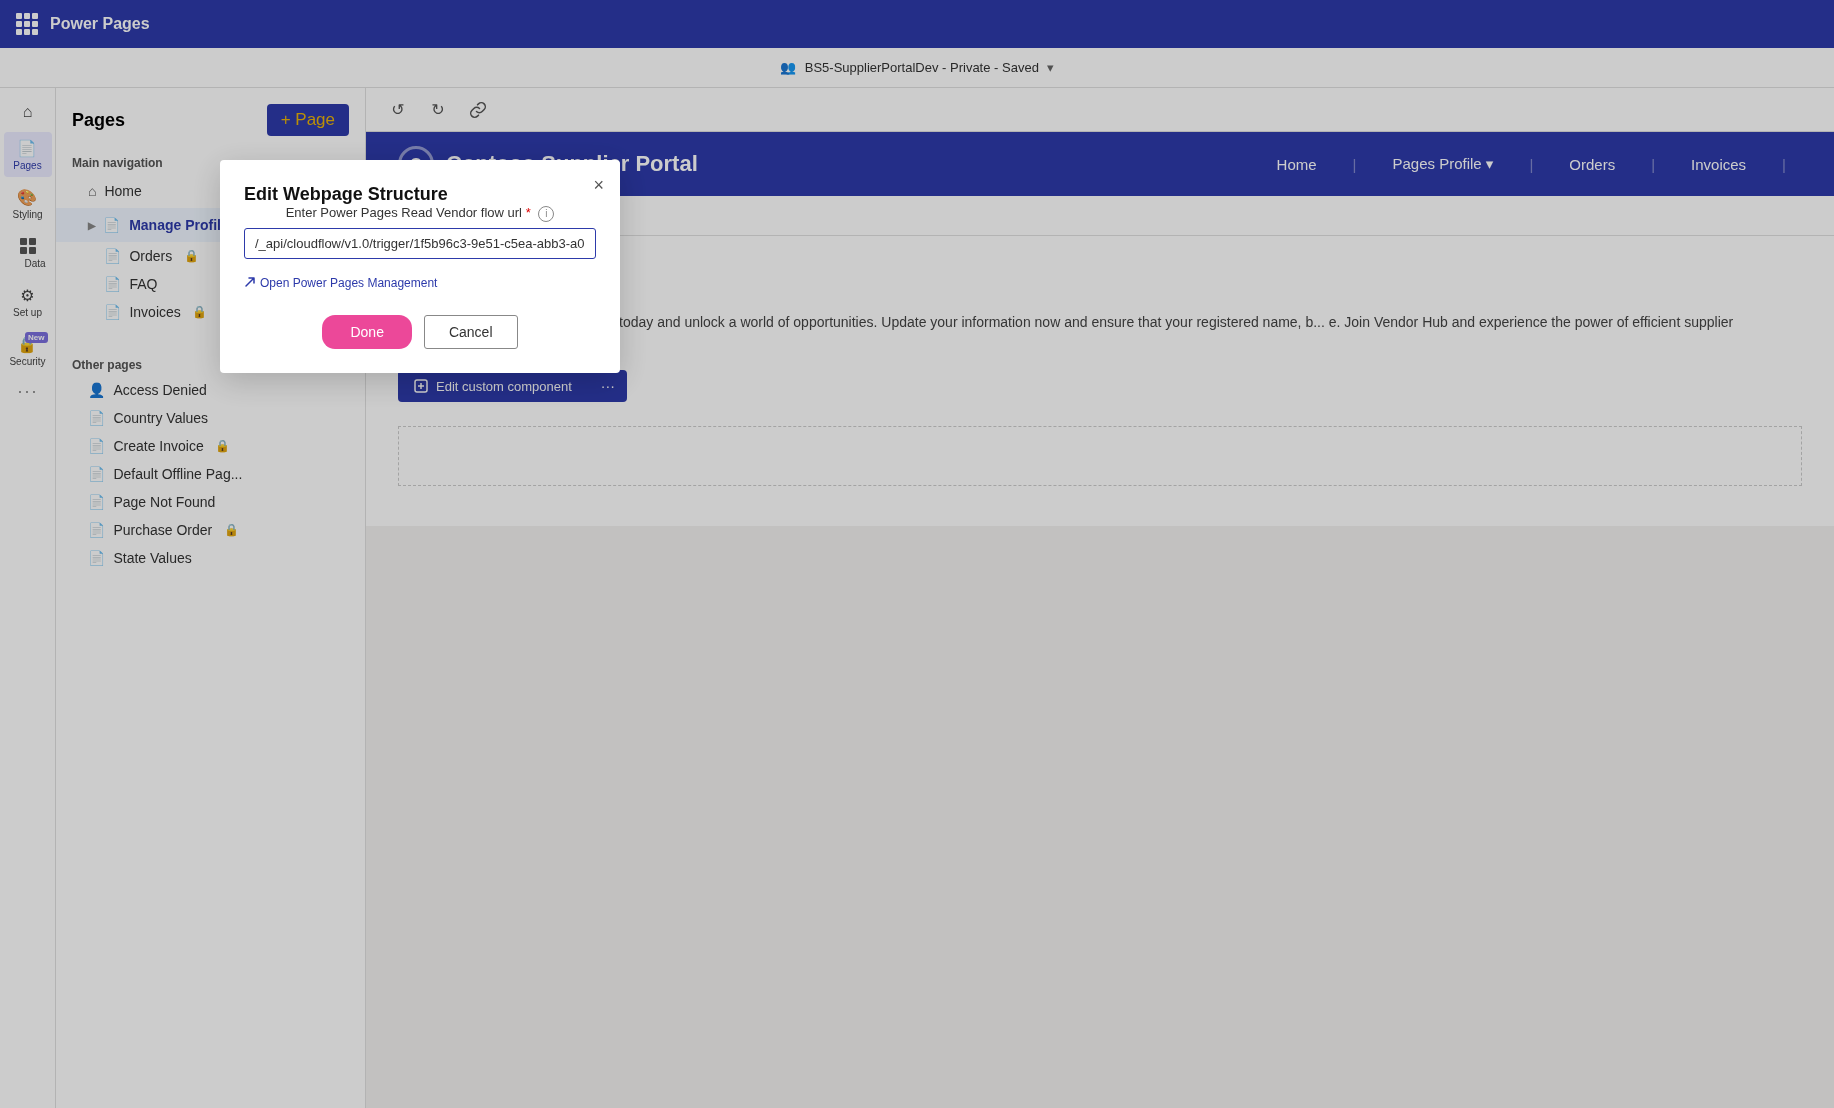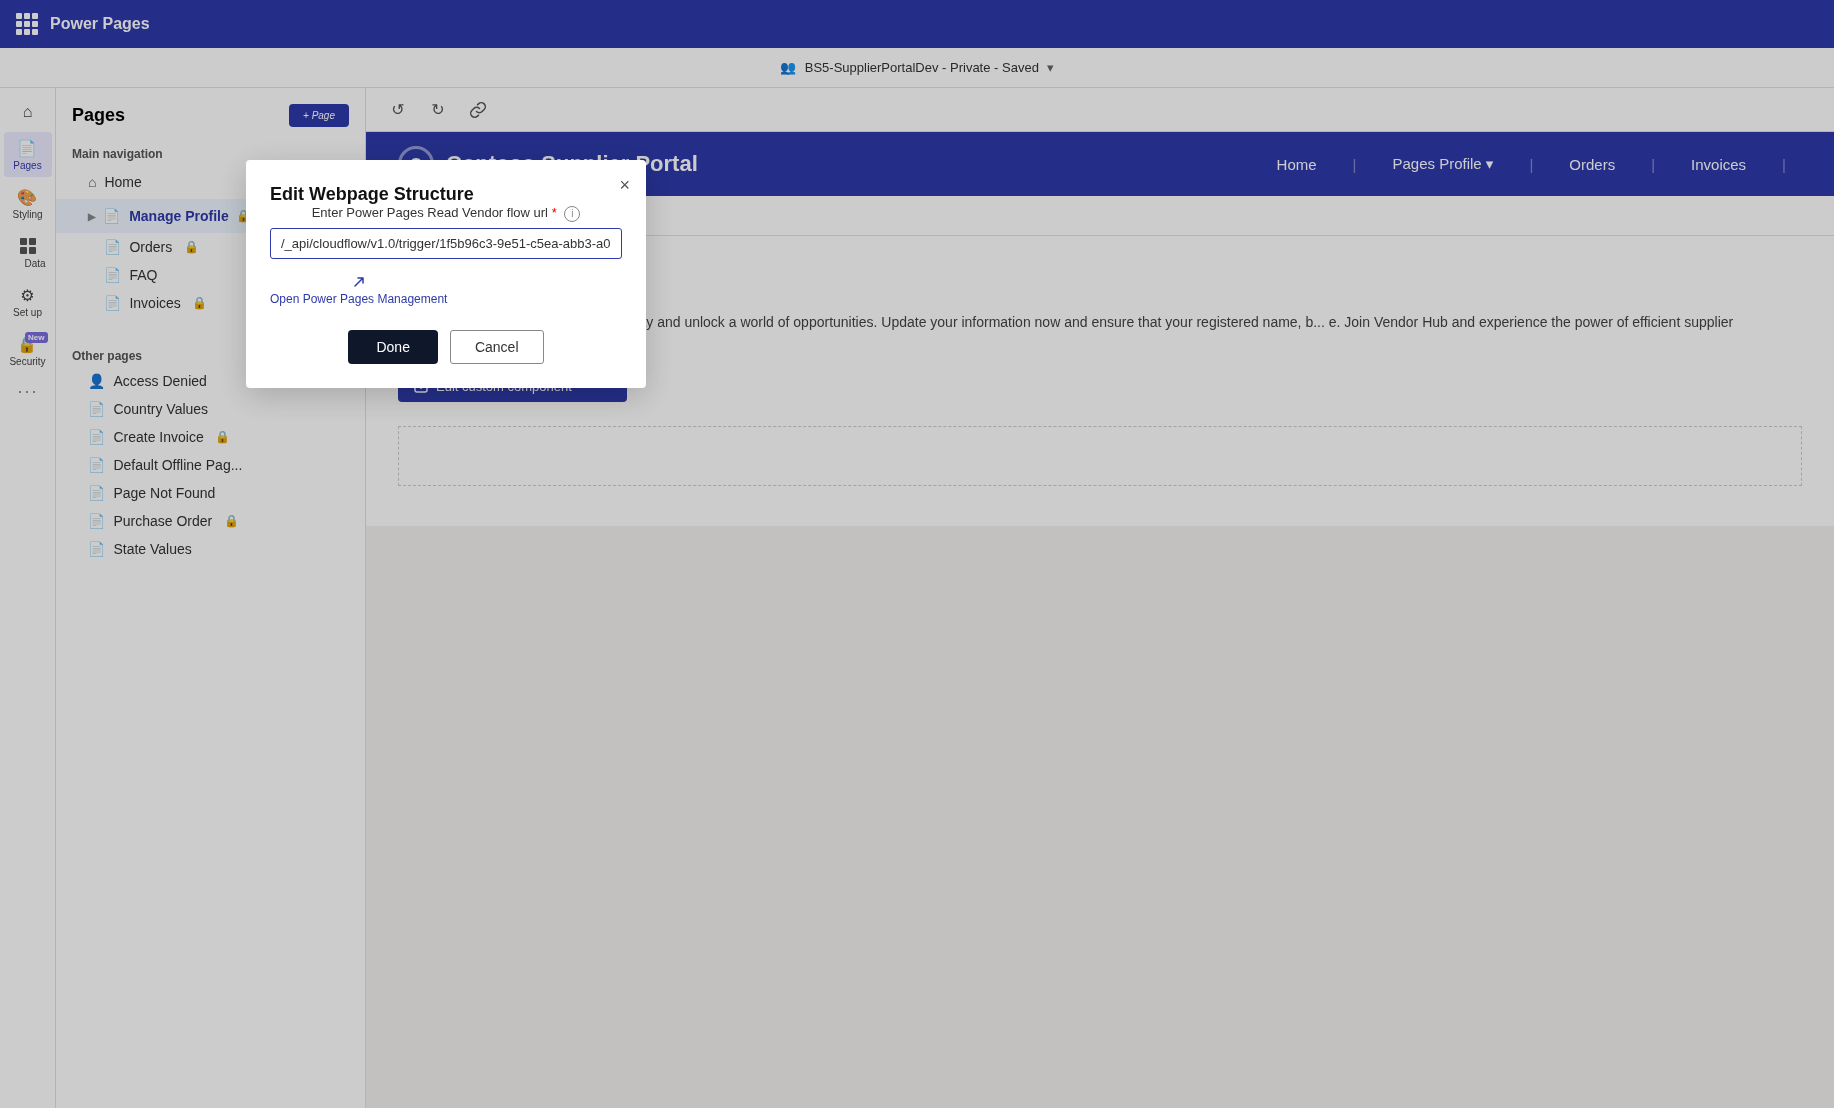--- a/index.html
+++ b/index.html
@@ -97,30 +97,29 @@
     }
     .pages-panel-header {
       display: flex;
       align-items: center;
       justify-content: space-between;
       padding: 16px 16px 12px 16px;
     }
     .pages-panel-title { font-size: 18px; font-weight: 600; }
     .add-page-btn {
       background: #2d3aaa;
-      color: #ffffff;
+      color: #eab308;
       border: none;
       border-radius: 4px;
       padding: 6px 14px;
       cursor: pointer;
-      font-size: 10px;
+      font-size: 17px;
       display: flex;
       align-items: center;
       gap: 6px;
-      font-style: italic;
     }
 
     .section-label {
       font-size: 12px;
       font-weight: 600;
       color: #555;
       padding: 8px 16px 4px 16px;
       text-transform: none;
     }
 
@@ -270,21 +269,20 @@
       padding-top: 160px;
       padding-left: 220px;
     }
     .dialog {
       background: white;
       border-radius: 4px;
       box-shadow: 0 8px 32px rgba(0,0,0,0.18);
       width: 400px;
       padding: 24px;
       position: relative;
-      margin-left: 26px;
     }
     .dialog-title {
       font-size: 18px;
       font-weight: 600;
       margin-bottom: 20px;
       color: #111;
     }
     .dialog-close {
       position: absolute;
       top: 16px; right: 16px;
@@ -331,36 +329,34 @@
       color: #555;
       line-height: 1.5;
       margin-bottom: 12px;
     }
     .form-link {
       color: #2d3aaa;
       text-decoration: none;
       font-size: 12px;
       cursor: pointer;
       display: inline-flex;
-      align-items: center;
       gap: 4px;
-      flex-direction: column;
     }
 
     .dialog-actions {
       display: flex;
       gap: 12px;
       justify-content: center;
       margin-top: 24px;
     }
     .btn-primary {
-      background: #0f172a;
+      background: #ec4899;
       color: white;
       border: none;
-      border-radius: 4px;
+      border-radius: 13px;
       padding: 8px 28px;
       font-size: 14px;
       cursor: pointer;
       font-weight: 500;
     }
     .btn-secondary {
       background: white;
       color: #333;
       border: 1.5px solid #888;
       border-radius: 3px;

